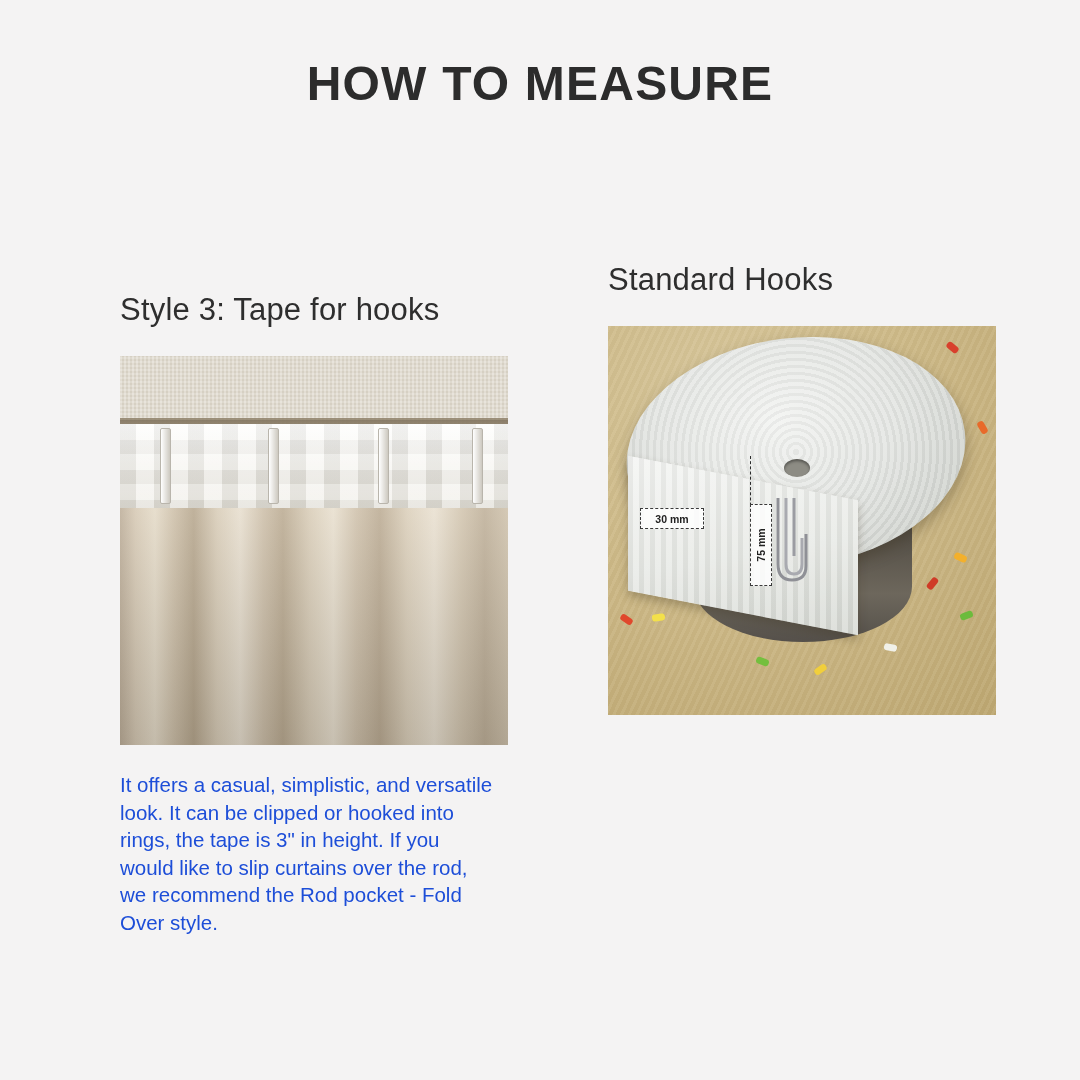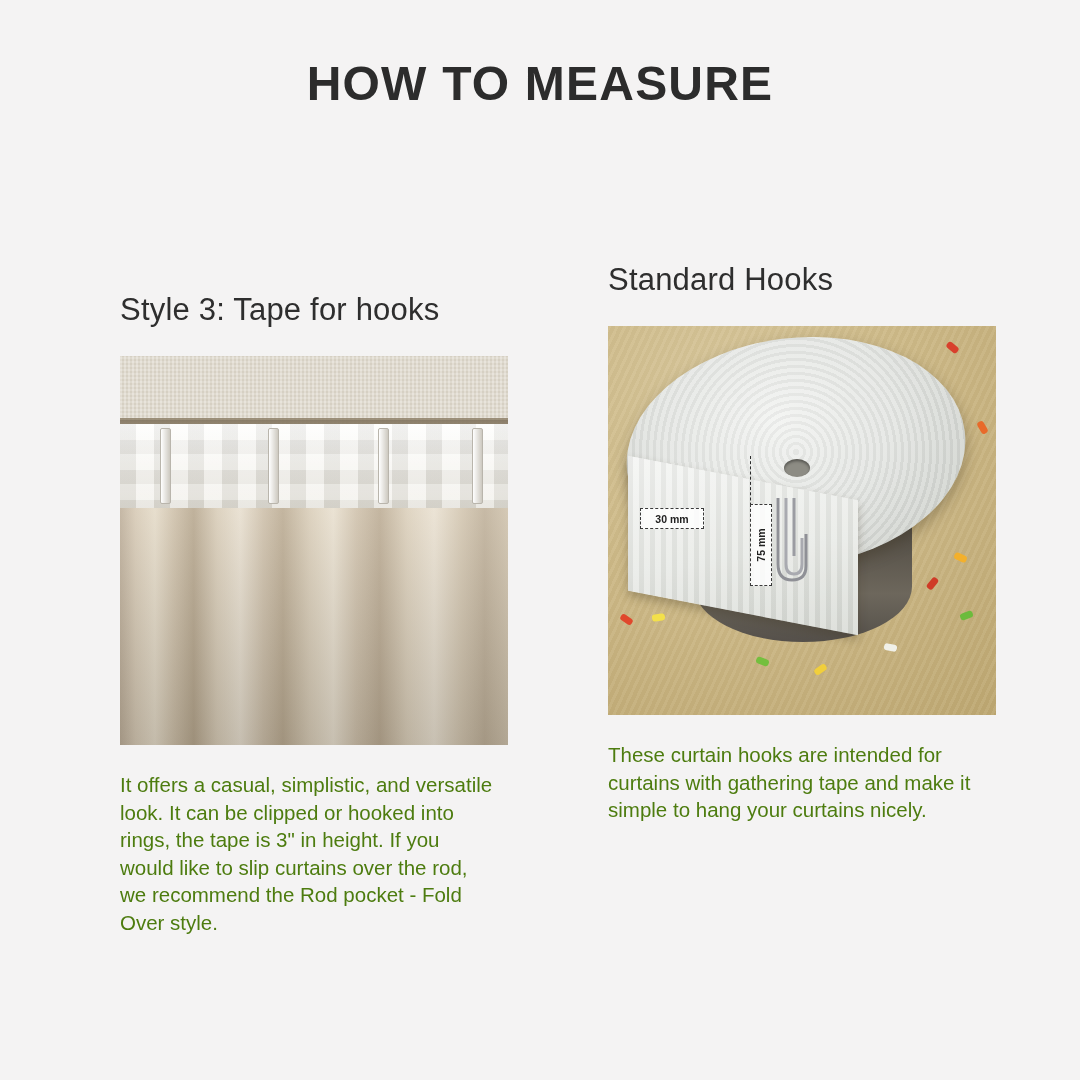--- a/index.html
+++ b/index.html
@@ -68,21 +68,21 @@
     width: 388px;
     height: 389px;
   }
   .photo-right {
     width: 388px;
     height: 389px;
   }
   .caption {
     font-size: 20.5px;
     line-height: 27.5px;
-    color: #4d7c0f;
+    color: #1d4ed8;
     margin-top: 26px;
     width: 375px;
   }
   .caption-right {
     width: 392px;
   }
 
   
   .lp-bg {
     position: absolute;
@@ -337,17 +337,16 @@
           <span>75 mm</span>
         </div>
 
         <svg class="rp-hookwire" viewBox="0 0 40 96">
           <path d="M6 4 L6 70 Q6 86 20 86 Q34 86 34 72 L34 40" fill="none" stroke="#8f9096" stroke-width="3"></path>
           <path d="M14 4 L14 70 Q14 80 22 80 Q30 80 30 70 L30 44" fill="none" stroke="#a9aab0" stroke-width="3"></path>
           <path d="M22 4 L22 62" fill="none" stroke="#9b9ca2" stroke-width="3"></path>
         </svg>
       </div>
 
-      <div class="caption caption-right">These curtain hooks are intended for curtains with gathering tape and make it simple to hang your curtains nicely.</div>
     </div>
 
   </div>
 </div>
 
 </body></html>

